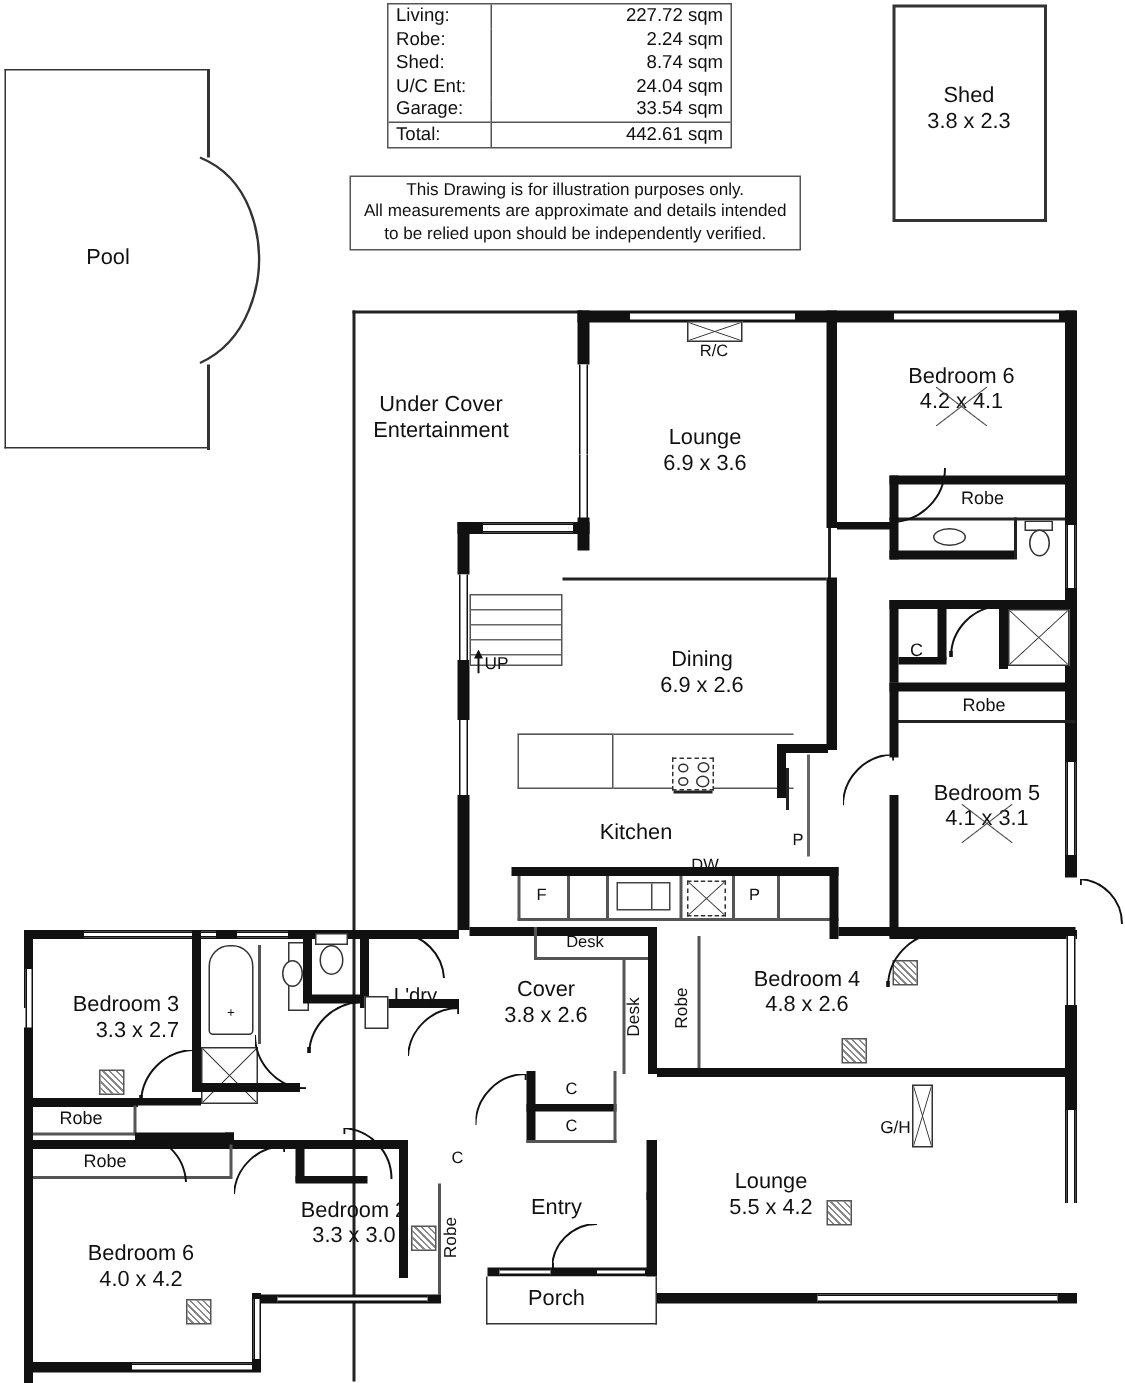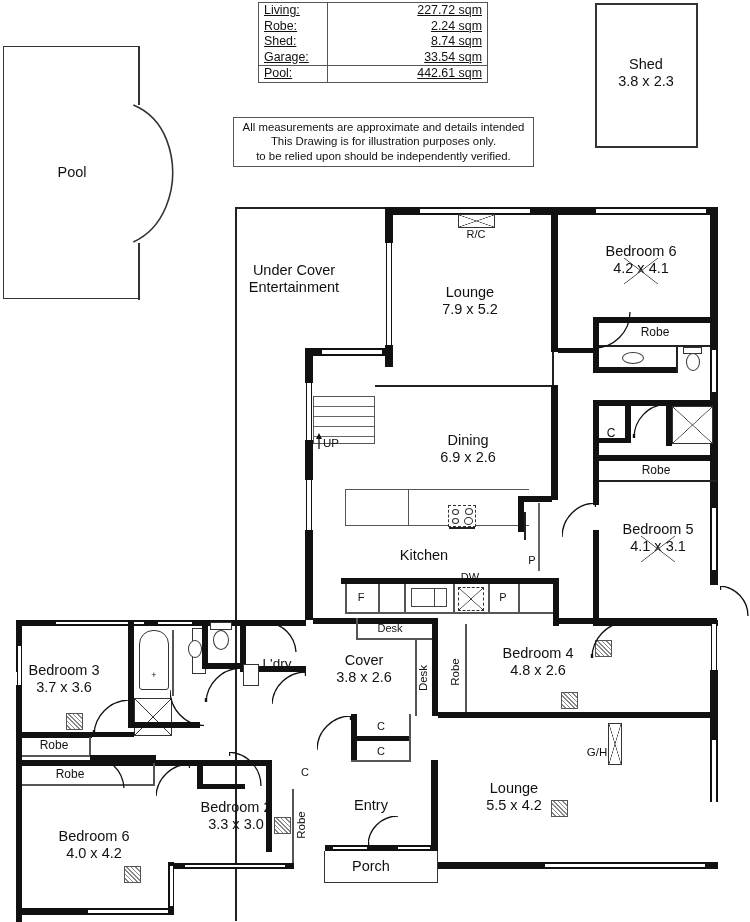--- a/index.html
+++ b/index.html
@@ -18,21 +18,21 @@
   .room{font-size:14.5px;text-align:center;transform:translateX(-50%);}
   .room .dim{display:block;font-size:14.5px;}
   .small{font-size:12px;text-align:center;transform:translateX(-50%);}
   .tiny{font-size:11px;text-align:center;transform:translateX(-50%);}
   .vert{font-size:11.5px;transform:translate(-50%,-50%) rotate(-90deg);transform-origin:center;}
 
   
   #area-table{position:absolute;left:258px;top:2px;width:230px;border:1.3px solid #555;
               box-sizing:border-box;background:#fff;font-size:12.4px;}
   #area-table table{border-collapse:collapse;width:100%;}
-  #area-table td{padding:0px 5px;line-height:15.6px;height:15.6px;text-decoration:underline;}
+  #area-table td{padding:0px 5px;line-height:15.6px;height:15.6px;}
   #area-table td.k{border-right:1.3px solid #555;width:58px;text-align:left;}
   #area-table td.v{text-align:right;}
   #area-table tr.total td{border-top:1.3px solid #555;}
 
   #disclaimer{position:absolute;left:233px;top:117px;width:301px;border:1.3px solid #555;
               box-sizing:border-box;background:#fff;text-align:center;font-size:11.4px;
               line-height:14.4px;padding:2px 3px 3px;}
 
   
   #pool-box{left:3px;top:46px;width:137px;height:253px;}
@@ -78,35 +78,39 @@
       </tr>
       <tr>
         <td class="k">Robe:</td>
         <td class="v">2.24 sqm</td>
       </tr>
       <tr>
         <td class="k">Shed:</td>
         <td class="v">8.74 sqm</td>
       </tr>
       <tr>
+        <td class="k">U/C Ent:</td>
+        <td class="v">24.04 sqm</td>
+      </tr>
+      <tr>
         <td class="k">Garage:</td>
         <td class="v">33.54 sqm</td>
       </tr>
       <tr class="total">
-        <td class="k">Pool:</td>
+        <td class="k">Total:</td>
         <td class="v">442.61 sqm</td>
       </tr>
     </tbody>
       </table>
   </div>
 
   
   <div id="disclaimer">
+    <div>This Drawing is for illustration purposes only.</div>
     <div>All measurements are approximate and details intended</div>
-    <div>This Drawing is for illustration purposes only.</div>
     <div>to be relied upon should be independently verified.</div>
   </div>
 
   
   <div class="outline" id="pool-box" style="border-right:none;"></div>
   
   <div class="thin" style="left:138px;top:46px;width:1.6px;height:59px;background:#333;"></div>
   <div class="thin" style="left:138px;top:243px;width:1.6px;height:57px;background:#333;"></div>
   <svg id="pool-bulge" width="46" height="142" viewBox="0 0 46 142">
     <path d="M1,1 C38,16 41,58 41,70 C41,84 36,124 1,140" fill="none" stroke="#333" stroke-width="1.6"></path>
@@ -397,23 +401,23 @@
   <div class="wall" style="left:16px;top:760px;width:140px;height:6px;"></div>
   <div class="thin" style="left:22px;top:784px;width:132px;height:1.6px;background:#555;"></div>
   <div class="thin" style="left:153px;top:760px;width:1.6px;height:26px;background:#555;"></div>
   <div class="lbl small" style="left:70px;top:767px;">Robe</div>
   <div class="wall" style="left:16px;top:908px;width:158px;height:7px;"></div>
   <div class="win" style="left:88px;top:909px;width:82px;height:5px;"></div>
   <div class="wall" style="left:168px;top:862px;width:6px;height:52px;"></div>
   <div class="winv" style="left:169px;top:866px;width:5px;height:40px;"></div>
 
   
-  <div class="lbl room" style="left:64px;top:662px;">
+  <div class="lbl room" style="left:84px;top:662px;text-align:right;">
     <span>Bedroom 3</span>
-    <span class="dim">3.7 x 3.6</span>
+    <span class="dim">3.3 x 2.7</span>
   </div>
   <div class="hatch" style="left:66px;top:713px;"></div>
   <div class="wall" style="left:16px;top:620px;width:6px;height:52px;"></div>
   <div class="winv" style="left:17px;top:646px;width:5px;height:44px;"></div>
   <div class="wall" style="left:16px;top:685px;width:6px;height:52px;"></div>
   <div class="wall" style="left:16px;top:620px;width:246px;height:6px;"></div>
   <div class="win" style="left:56px;top:621px;width:88px;height:4px;"></div>
   <div class="win" style="left:158px;top:621px;width:34px;height:4px;"></div>
   <div class="wall" style="left:16px;top:732px;width:76px;height:6px;"></div>
   <div class="thin" style="left:22px;top:755px;width:68px;height:1.6px;background:#555;"></div>
@@ -474,21 +478,21 @@
 
   
   <div class="lbl room" style="left:294px;top:262px;">
     <span>Under Cover</span>
     <span class="dim">Entertainment</span>
   </div>
 
   
   <div class="lbl room" style="left:470px;top:284px;">
     <span>Lounge</span>
-    <span class="dim">7.9 x 5.2</span>
+    <span class="dim">6.9 x 3.6</span>
   </div>
 
   
   <div class="wall" style="left:16px;top:732px;width:6px;height:30px;"></div>
   <div class="wall" style="left:90px;top:755px;width:66px;height:6px;"></div>
   <div class="wall" style="left:150px;top:755px;width:6px;height:8px;"></div>
   <div class="wall" style="left:88px;top:732px;width:46px;height:5px;"></div>
 
 </div>
 

